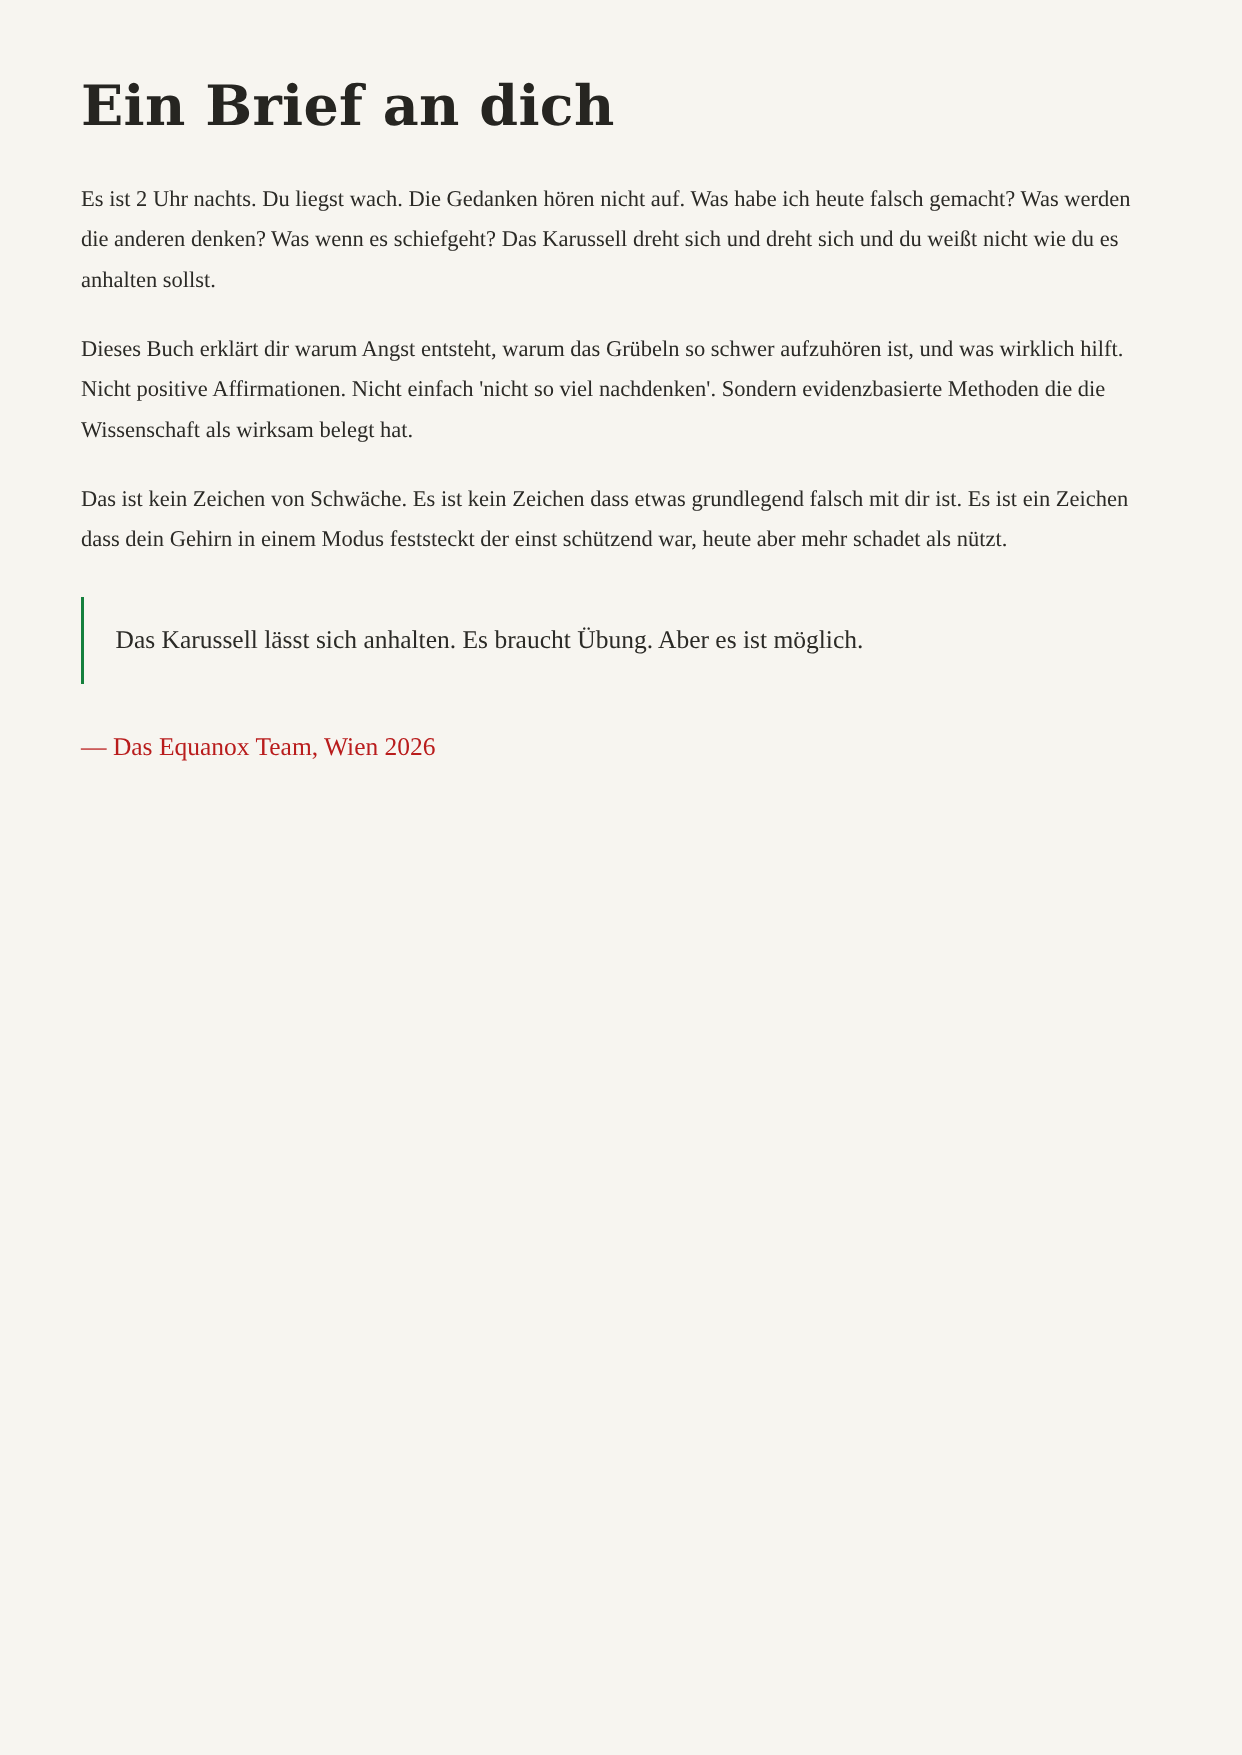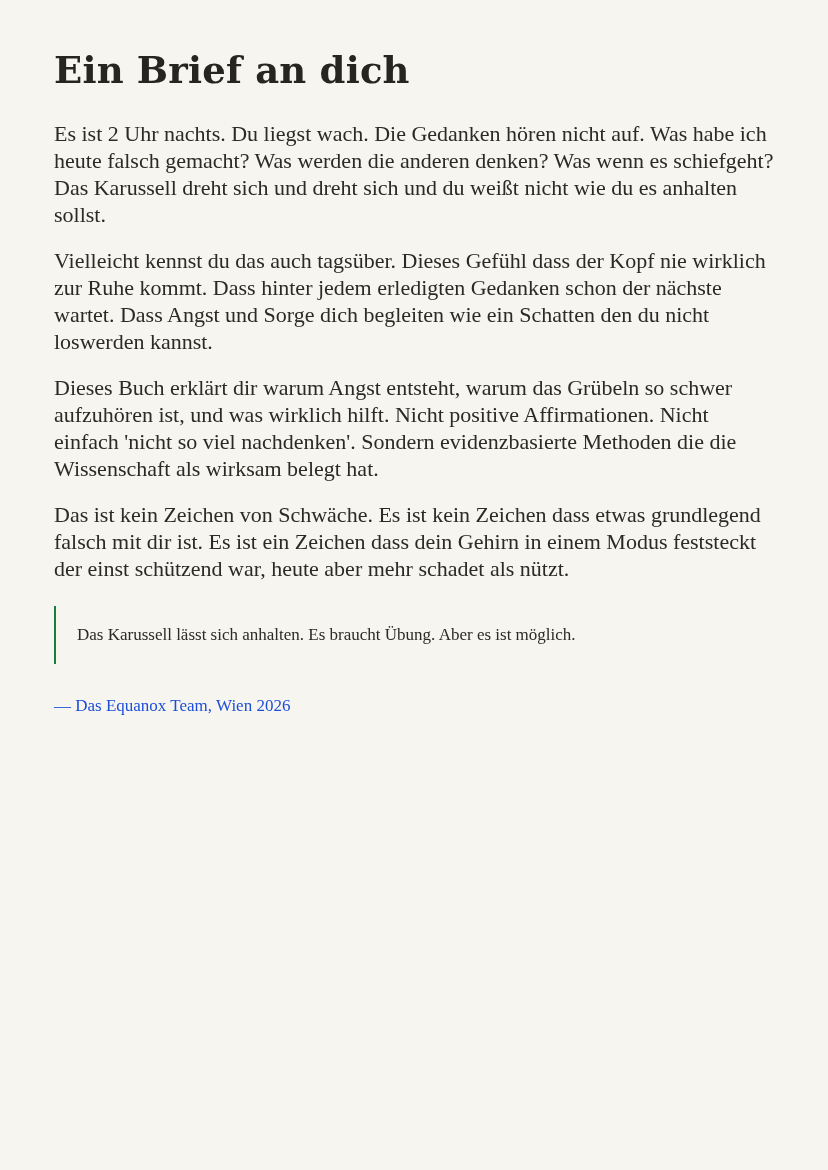--- a/index.html
+++ b/index.html
@@ -19,53 +19,52 @@
   h1.letter-title {
     font-family: "DejaVu Serif", "Liberation Serif", serif;
     font-weight: 700;
     font-size: 37px;
     letter-spacing: 0.2px;
     color: #262521;
     margin-top: 8px;
     margin-bottom: 28px;
   }
   .letter-body p {
-    font-size: 22px;
+    font-size: 15px;
     line-height: 27px;
     margin-bottom: 19px;
     color: #2b2a26;
     max-width: 722px;
   }
   blockquote.letter-quote {
     border-left: 2px solid #15803d;
     padding: 16px 0 16px 21px;
     margin: 24px 0 28px 0;
   }
   blockquote.letter-quote p {
     font-size: 17px;
     line-height: 26px;
     margin: 0;
     color: #2b2a26;
   }
   .letter-signature {
     font-size: 17px;
     line-height: 27px;
-    color: #1d4ed8;
+    color: #b91c1c;
     margin-top: 6px;
   }
 </style>
 </head>
 <body>
 
 <div class="page">
   <h1 class="letter-title">Ein Brief an dich</h1>
 
   <div class="letter-body">
     <p>Es ist 2 Uhr nachts. Du liegst wach. Die Gedanken hören nicht auf. Was habe ich heute falsch gemacht? Was werden die anderen denken? Was wenn es schiefgeht? Das Karussell dreht sich und dreht sich und du weißt nicht wie du es anhalten sollst.</p>
-    <p>Vielleicht kennst du das auch tagsüber. Dieses Gefühl dass der Kopf nie wirklich zur Ruhe kommt. Dass hinter jedem erledigten Gedanken schon der nächste wartet. Dass Angst und Sorge dich begleiten wie ein Schatten den du nicht loswerden kannst.</p>
     <p>Dieses Buch erklärt dir warum Angst entsteht, warum das Grübeln so schwer aufzuhören ist, und was wirklich hilft. Nicht positive Affirmationen. Nicht einfach 'nicht so viel nachdenken'. Sondern evidenzbasierte Methoden die die Wissenschaft als wirksam belegt hat.</p>
     <p>Das ist kein Zeichen von Schwäche. Es ist kein Zeichen dass etwas grundlegend falsch mit dir ist. Es ist ein Zeichen dass dein Gehirn in einem Modus feststeckt der einst schützend war, heute aber mehr schadet als nützt.</p>
   </div>
 
   <blockquote class="letter-quote">
     <p>Das Karussell lässt sich anhalten. Es braucht Übung. Aber es ist möglich.</p>
   </blockquote>
 
   <div class="letter-signature">— Das Equanox Team, Wien 2026</div>
 </div>

